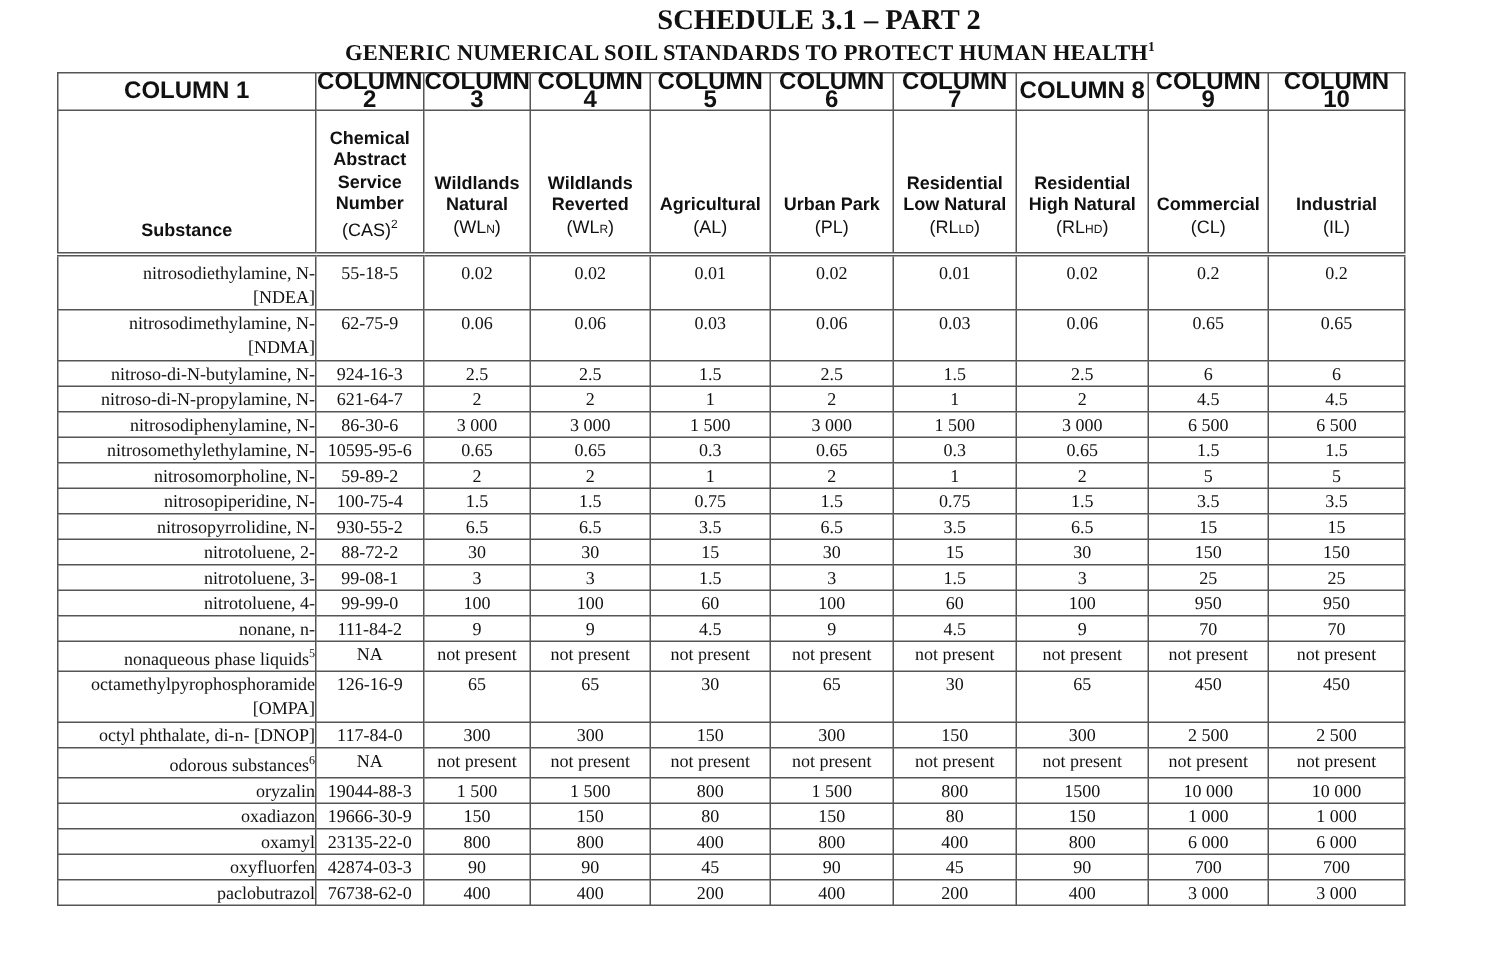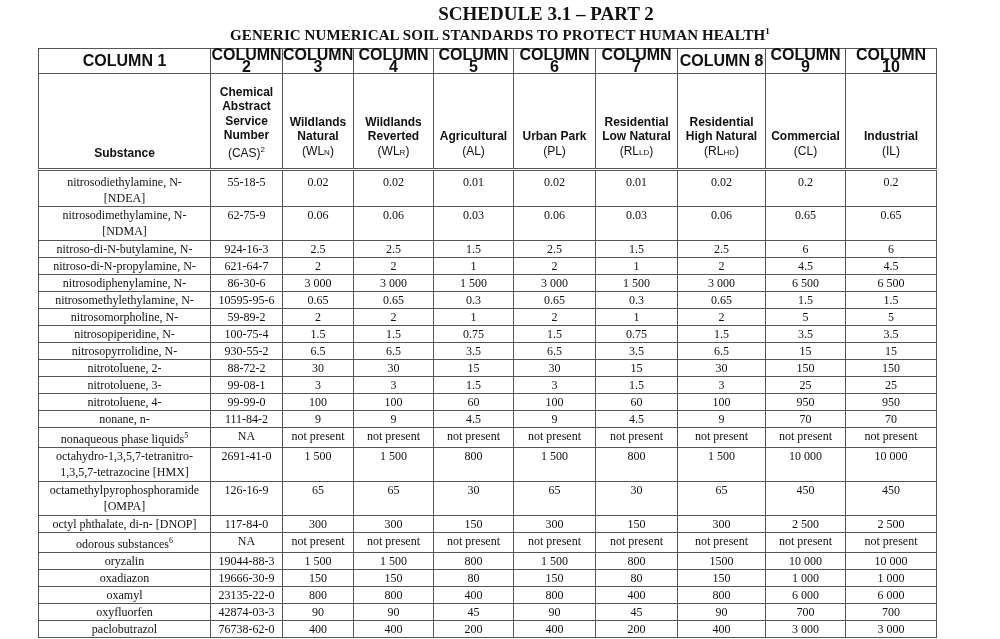--- a/index.html
+++ b/index.html
@@ -10,21 +10,21 @@
   .title2 sup { font-size: 9px; }
   table.sched { position: absolute; left: 38px; top: 48px; width: 898px; border-collapse: collapse; table-layout: fixed; }
   table.sched td, table.sched th { border: 1px solid #555; padding: 0; }
   th { font-family: "Liberation Sans", sans-serif; font-weight: bold; font-size: 11.5px; text-align: center; }
   tr.colnums th { height: 12px; line-height: 12px; font-size: 16px; }
   tr.colhead th { height: 86px; vertical-align: bottom; padding-bottom: 8px; line-height: 14.5px; font-size: 12px; border-bottom: 3px double #555; }
   tr.colhead th .unit { font-weight: normal; }
   tr.colhead th .sub { font-size: 8px; }
   tr.colhead th sup { font-size: 8px; }
   td { font-size: 12px; text-align: center; vertical-align: top; line-height: 16px; height: 16px; }
-  td.sub-name { text-align: center; padding-left: 7px; }
+  td.sub-name { text-align: right; padding-left: 7px; }
   td.sub-name sup { font-size: 8px; }
   tr.two td { height: 33px; }
   tr.first td { padding-top: 3px; height: 30px; }
 </style>
 </head>
 <body>
 
 <div class="title title1">SCHEDULE 3.1 – PART 2</div>
 <div class="title title2"><span>GENERIC NUMERICAL SOIL STANDARDS TO PROTECT HUMAN HEALTH</span><sup>1</sup></div>
 
@@ -266,32 +266,20 @@
         <td>not present</td>
         <td>not present</td>
         <td>not present</td>
         <td>not present</td>
         <td>not present</td>
         <td>not present</td>
         <td>not present</td>
         <td>not present</td>
       </tr>
       <tr class="two">
-        <td class="sub-name"><span>octahydro-1,3,5,7-tetranitro-</span><br><span>1,3,5,7-tetrazocine [HMX]</span></td>
-        <td>2691-41-0</td>
-        <td>1 500</td>
-        <td>1 500</td>
-        <td>800</td>
-        <td>1 500</td>
-        <td>800</td>
-        <td>1 500</td>
-        <td>10 000</td>
-        <td>10 000</td>
-      </tr>
-      <tr class="two">
         <td class="sub-name"><span>octamethylpyrophosphoramide</span><br><span>[OMPA]</span></td>
         <td>126-16-9</td>
         <td>65</td>
         <td>65</td>
         <td>30</td>
         <td>65</td>
         <td>30</td>
         <td>65</td>
         <td>450</td>
         <td>450</td>

